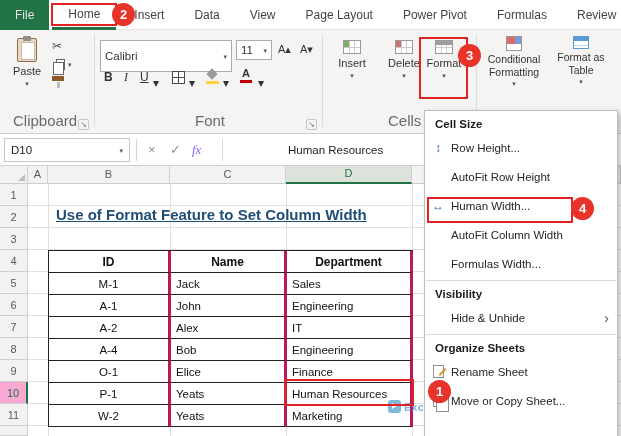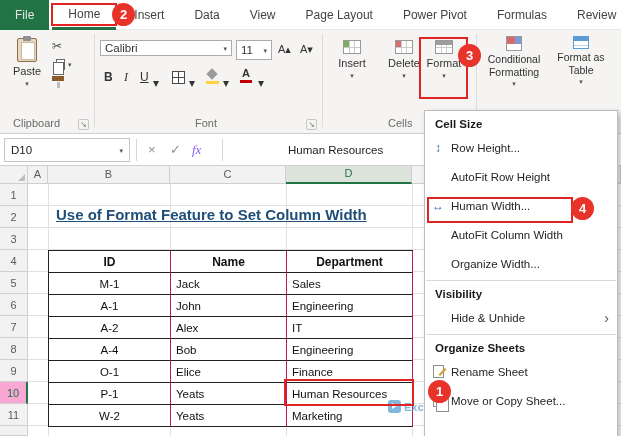--- a/index.html
+++ b/index.html
@@ -11,21 +11,21 @@
   .tabbar{position:absolute;top:0;left:0;width:621px;height:30px;background:#fff;
           border-bottom:1px solid #e6e6e6;display:flex;align-items:center;z-index:20;white-space:nowrap}
   .tab{padding:0 15px;height:30px;line-height:30px;font-size:12px;color:#444}
   .tab-file{background:#217346;color:#e5e5e5}
   .tab-home{height:23px;line-height:19px;border:2px solid #e02424;margin:0 2px;position:relative}
   .tab-home::after{content:"";position:absolute;left:-1px;right:-1px;bottom:-6px;height:3px;background:#217346}
 
   
   .ribbon{position:absolute;top:30px;left:0;width:621px;height:103px;background:#f5f4f2;z-index:10}
   .vsep{position:absolute;top:4px;bottom:6px;width:1px;background:#dcdcdc}
-  .grouplabel{position:absolute;bottom:4px;font-size:11px;color:#6a6a6a}
+  .grouplabel{position:absolute;bottom:4px;font-size:15px;color:#6a6a6a}
   .launcher{position:absolute;bottom:3px;width:11px;height:11px;border:1px solid #c6c6c6;border-radius:2px;
             font-size:8px;line-height:9px;text-align:center;color:#777}
   .arrow{font-size:7px;color:#555;line-height:1}
 
   .paste{position:absolute;left:6px;top:6px;width:42px;height:74px;display:flex;flex-direction:column;
          align-items:center;gap:3px;font-size:11px;color:#333}
   .ico-clip{width:20px;height:24px;background:#ead9c0;border:1px solid #8a6d4f;border-radius:2px;position:relative;margin-top:2px}
   .ico-clip::before{content:"";position:absolute;top:-3px;left:5px;width:8px;height:5px;background:#8f8f8f;border-radius:1px}
   .ico-clip::after{content:"";position:absolute;top:3px;left:3px;width:12px;height:16px;background:#fff;border:1px solid #c9b89e}
   .sbtn{position:absolute;left:52px;height:16px;display:flex;align-items:center;gap:3px;font-size:12px;color:#444}
@@ -91,21 +91,21 @@
       linear-gradient(#e0e0e0,#e0e0e0) 20px 0/1px 100% no-repeat,
       linear-gradient(#e0e0e0,#e0e0e0) 142px 0/1px 100% no-repeat,
       linear-gradient(#e0e0e0,#e0e0e0) 258px 0/1px 100% no-repeat,
       linear-gradient(#e0e0e0,#e0e0e0) 384px 0/1px 100% no-repeat,
       repeating-linear-gradient(to bottom,#fff 0 21px,#e0e0e0 21px 22px)}
   .sheet-title{position:absolute;left:56px;top:206px;z-index:6;font-size:15px;font-weight:bold;
                color:#1f4e79;text-decoration:underline;white-space:nowrap}
   .dtable{position:absolute;left:48px;top:250px;z-index:6;display:grid;grid-template-columns:122px 116px 126px;
           grid-auto-rows:22px;border-top:1px solid #222;border-left:1px solid #222;background:#fff;
           font-size:11.5px;color:#111}
-  .dtable>div{border-right:1px solid #be185d;border-bottom:1px solid #222;display:flex;align-items:center;padding:0 5px}
+  .dtable>div{border-right:3px solid #be185d;border-bottom:1px solid #222;display:flex;align-items:center;padding:0 5px}
   .dtable .th{font-weight:bold;justify-content:center;font-size:12px}
   .dtable .c0{justify-content:center}
   .wm{position:absolute;left:388px;top:400px;display:flex;align-items:center;gap:3px;opacity:.6;z-index:7}
   .wm-logo{width:13px;height:13px;background:#2f86c8;border-radius:3px;position:relative}
   .wm-logo::after{content:"";position:absolute;left:4px;top:3px;border-top:3px solid transparent;
                   border-bottom:3px solid transparent;border-left:5px solid #fff}
   .wm-text{font-size:11px;font-weight:bold;color:#2f86c8}
 
   
   .menu{position:absolute;left:424px;top:110px;width:194px;height:330px;background:#fff;border:1px solid #bdbdbd;
@@ -162,21 +162,21 @@
   <div class="sbtn" style="top:26px">
     <span class="ico-copy"></span>
     <span class="arrow">▾</span>
   </div>
   <div class="sbtn" style="top:44px">
     <span class="ico-paint"></span>
   </div>
   <div class="grouplabel" style="left:13px">Clipboard</div>
   <div class="launcher" style="left:78px">↘</div>
 
-  <div class="combo" style="left:100px;top:10px;width:132px;height:16px">
+  <div class="combo" style="left:100px;top:10px;width:132px;height:32px">
     <span>Calibri</span>
     <span class="arrow">▾</span>
   </div>
   <div class="combo" style="left:236px;top:10px;width:36px;height:20px">
     <span>11</span>
     <span class="arrow">▾</span>
   </div>
   <div class="fbtn" style="left:278px;top:13px;font-size:11px">A▴</div>
   <div class="fbtn" style="left:300px;top:13px;font-size:11px">A▾</div>
 
@@ -322,21 +322,21 @@
   <div class="m-item">
     <span class="m-ico">↔</span>
     <span>Human Width...</span>
   </div>
   <div class="m-item">
     <span class="m-ico"></span>
     <span>AutoFit Column Width</span>
   </div>
   <div class="m-item">
     <span class="m-ico"></span>
-    <span>Organize Width...</span>
+    <span>Formulas Width...</span>
   </div>
   <div class="m-sep"></div>
   <div class="m-header">Visibility</div>
   <div class="m-item">
     <span class="m-ico"></span>
     <span>Hide &amp; Unhide</span>
     <span class="m-arrow">›</span>
   </div>
   <div class="m-sep"></div>
   <div class="m-header">Organize Sheets</div>

